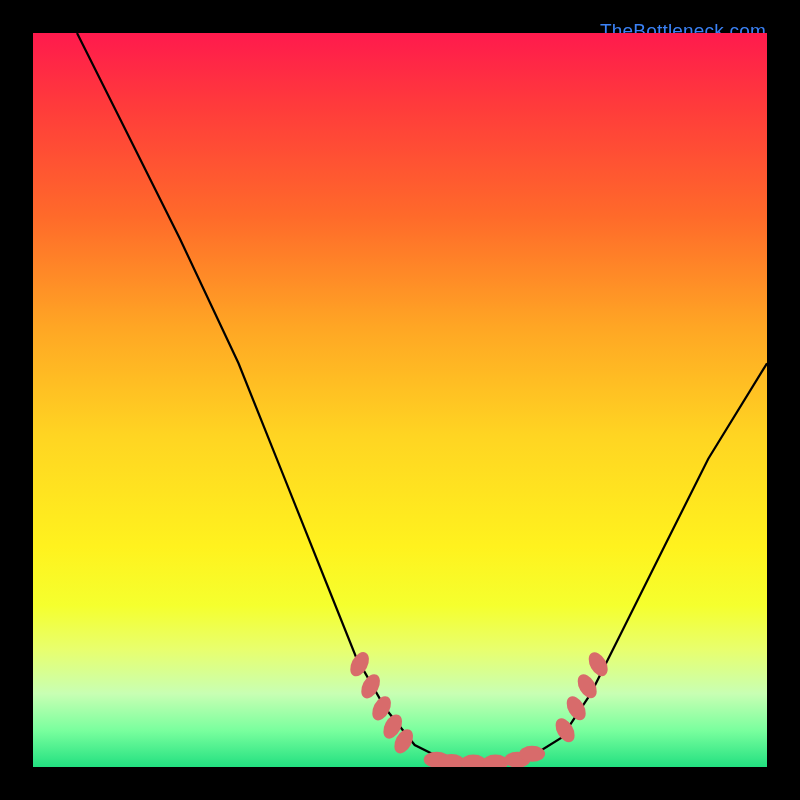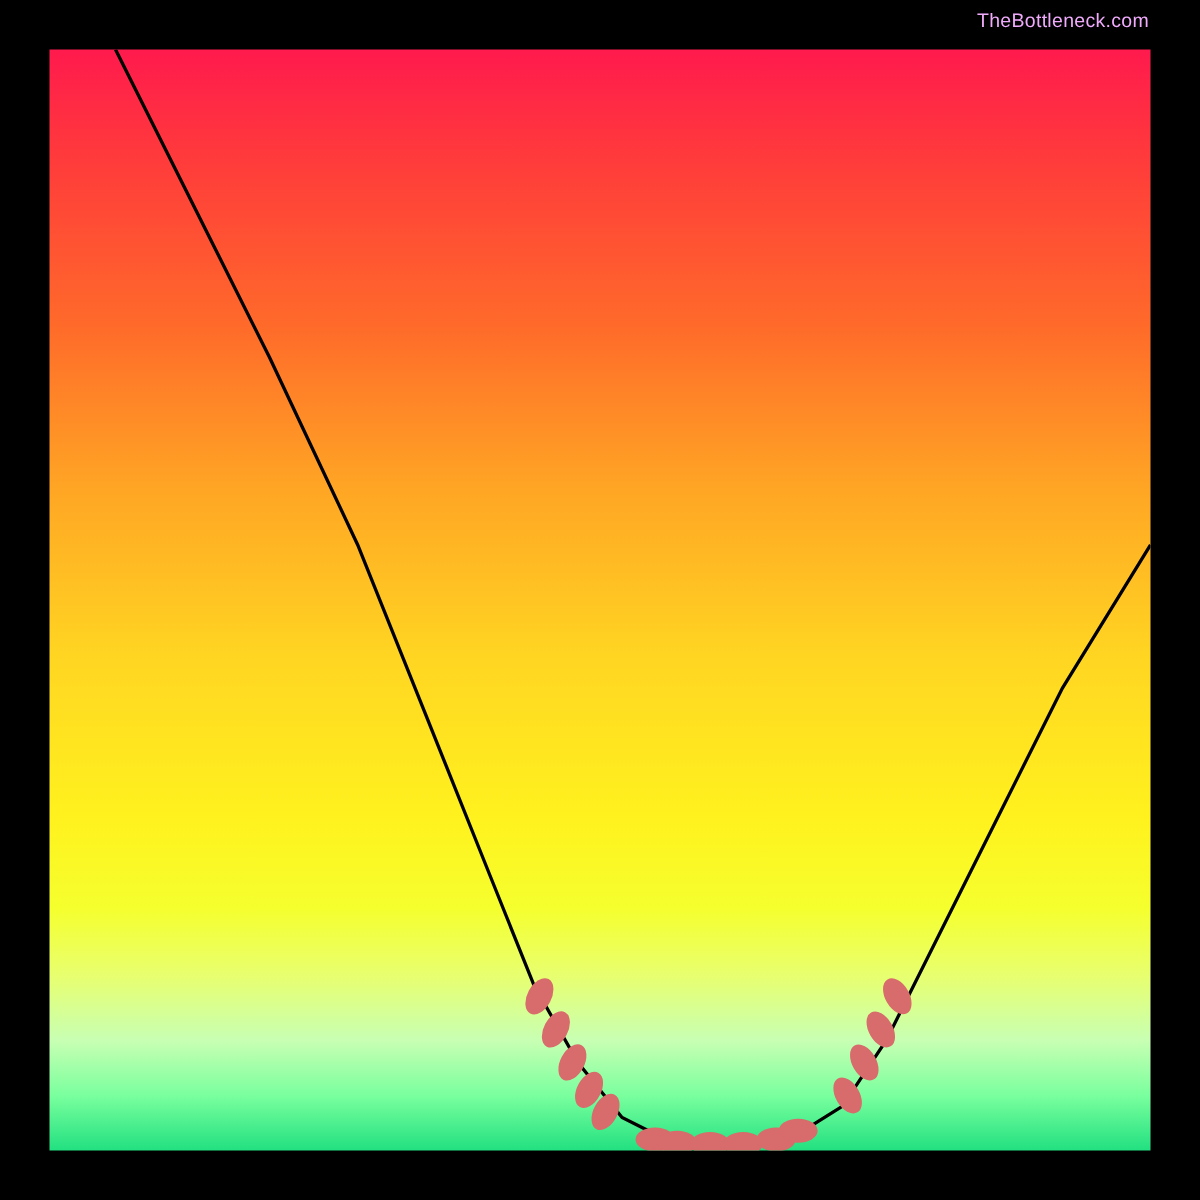--- a/index.html
+++ b/index.html
@@ -32,24 +32,24 @@
       #fff21e 70%,
       #f5ff2e 78%,
       #e8ff6e 84%,
       #c8ffb3 90%,
       #7aff9e 95%,
       #22e080 100%
     );
   }
   .watermark {
     position: absolute;
-    top: 6px;
+    top: 20px;
     right: 34px;
-    color: #f0abfc;
-    font-size: 13px;
+    color: #3b82f6;
+    font-size: 19px;
     font-weight: 500;
     letter-spacing: 0.2px;
   }
   svg.curve {
     position: absolute;
     left: 0;
     top: 0;
     width: 734px;
     height: 734px;
   }

